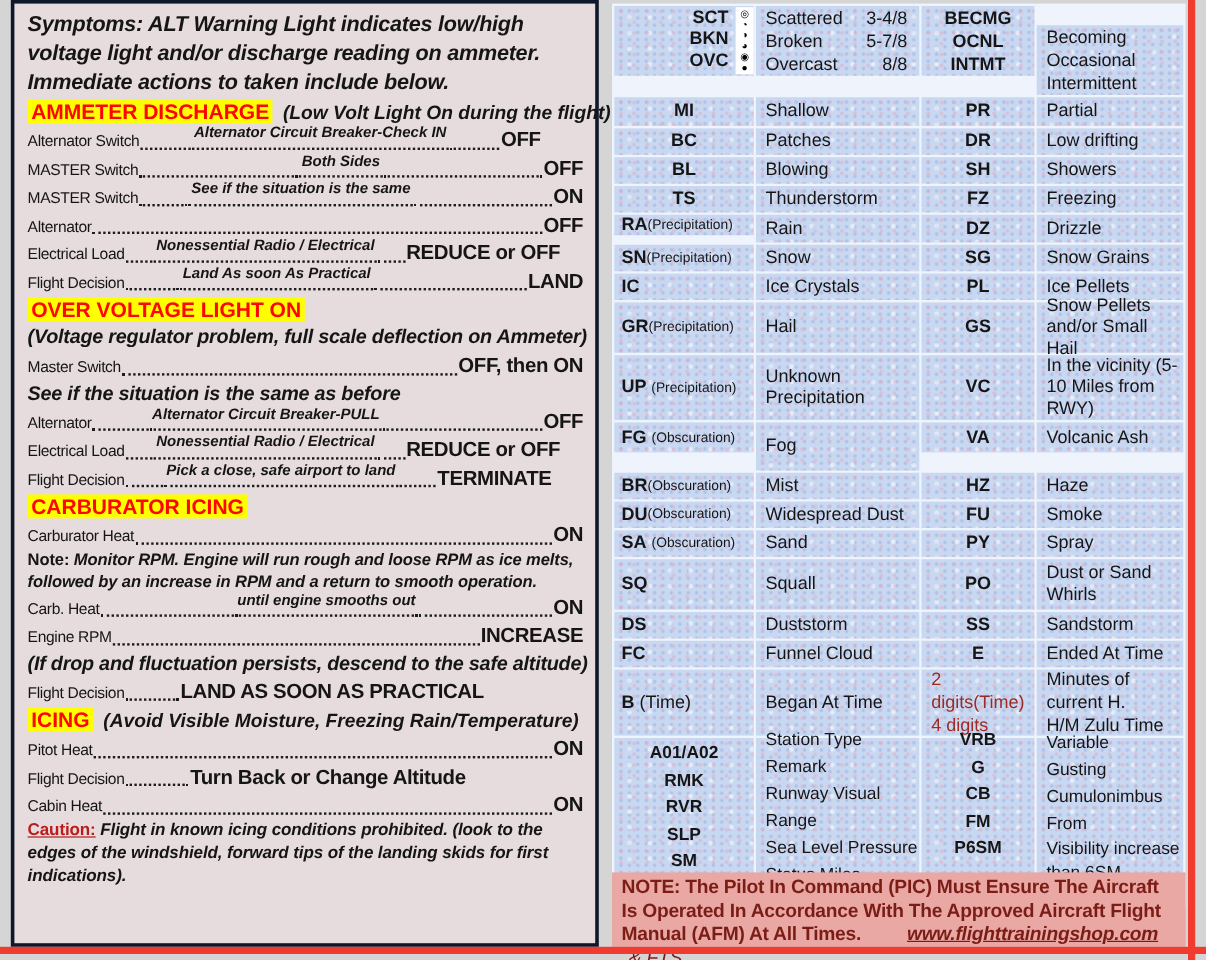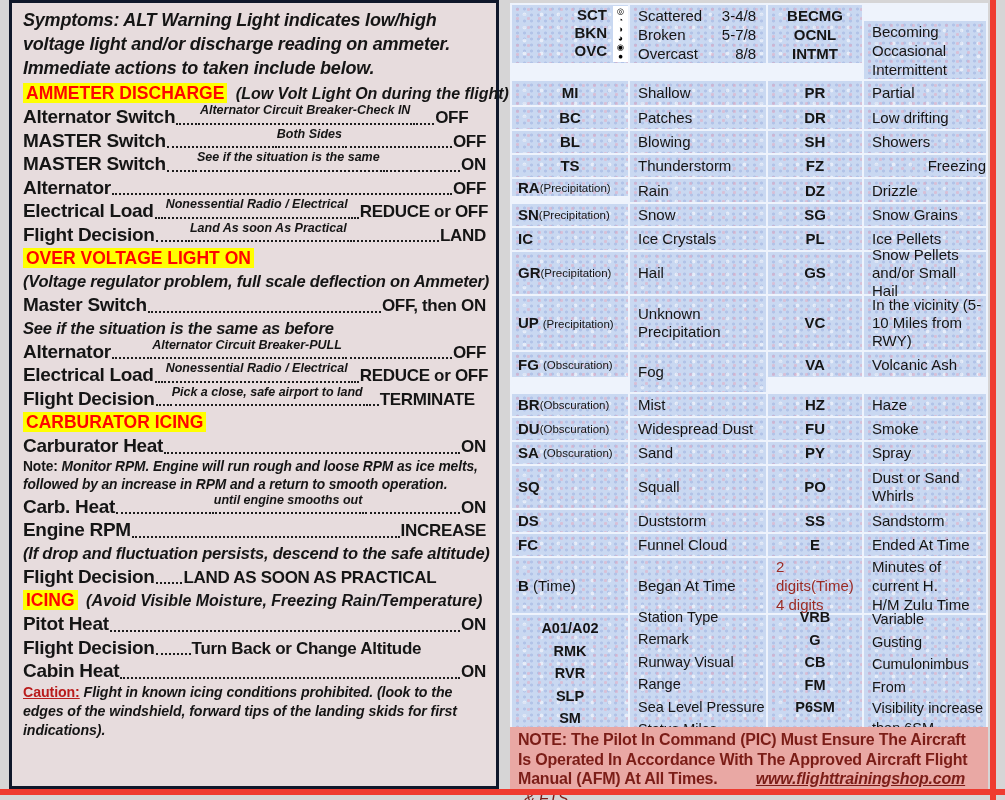--- a/index.html
+++ b/index.html
@@ -17,21 +17,21 @@
   }
   .symptoms{
     margin:2px 0 1px 0;font-size:18px;font-weight:bold;font-style:italic;
     line-height:24px;letter-spacing:-0.2px;
   }
   .heading-line{line-height:24px;height:24px;white-space:nowrap;}
   .hl{background:#ffff00;color:#fe0500;font-weight:800;font-size:17.5px;padding:0 3px;}
   .h-note{font-weight:bold;font-style:italic;font-size:16px;margin-left:4px;}
   .italic-line{font-weight:bold;font-style:italic;font-size:16.5px;line-height:23px;height:23px;white-space:nowrap;letter-spacing:-0.2px;}
   .item{display:flex;align-items:baseline;line-height:23.5px;height:23.5px;}
-  .item .label{font-weight:bold;font-size:19px;white-space:nowrap;letter-spacing:-0.3px;}
+  .item .label{font-weight:normal;font-size:13px;white-space:nowrap;letter-spacing:-0.3px;}
   .item .val{font-weight:bold;font-size:17px;white-space:nowrap;letter-spacing:-0.3px;}
   .dots{flex:1;border-bottom:2.4px dotted #1c1c1c;align-self:flex-end;margin:0 1px 4px 1px;min-width:8px;}
   .dots.short{flex:0.35;}
   .ann{
     font-weight:bold;font-style:italic;font-size:12.5px;white-space:nowrap;
     border-bottom:2.4px dotted #1c1c1c;align-self:flex-end;margin-bottom:4px;padding:0 2px;
   }
   .small-note{margin:0;font-size:13.8px;line-height:18.5px;letter-spacing:-0.1px;}
   .small-note .lead{font-weight:bold;}
   .small-note .body-it{font-weight:bold;font-style:italic;}
@@ -312,21 +312,21 @@
 
   <div class="cell code" style="height:22px;">
       <span>TS</span>
     </div>
   <div class="cell mean" style="height:22px;">
       <span>Thunderstorm</span>
     </div>
   <div class="cell code" style="height:22px;">
       <span>FZ</span>
     </div>
-  <div class="cell mean" style="height:22px;justify-content:flex-end;">
+  <div class="cell mean" style="height:22px;">
       <span>Freezing</span>
     </div>
 
   <div class="cell code-left" style="height:17px;">
       <span>RA</span>
       <span class="sub">(Precipitation)</span>
     </div>
   <div class="cell mean" style="height:23px;">
       <span>Rain</span>
     </div>

